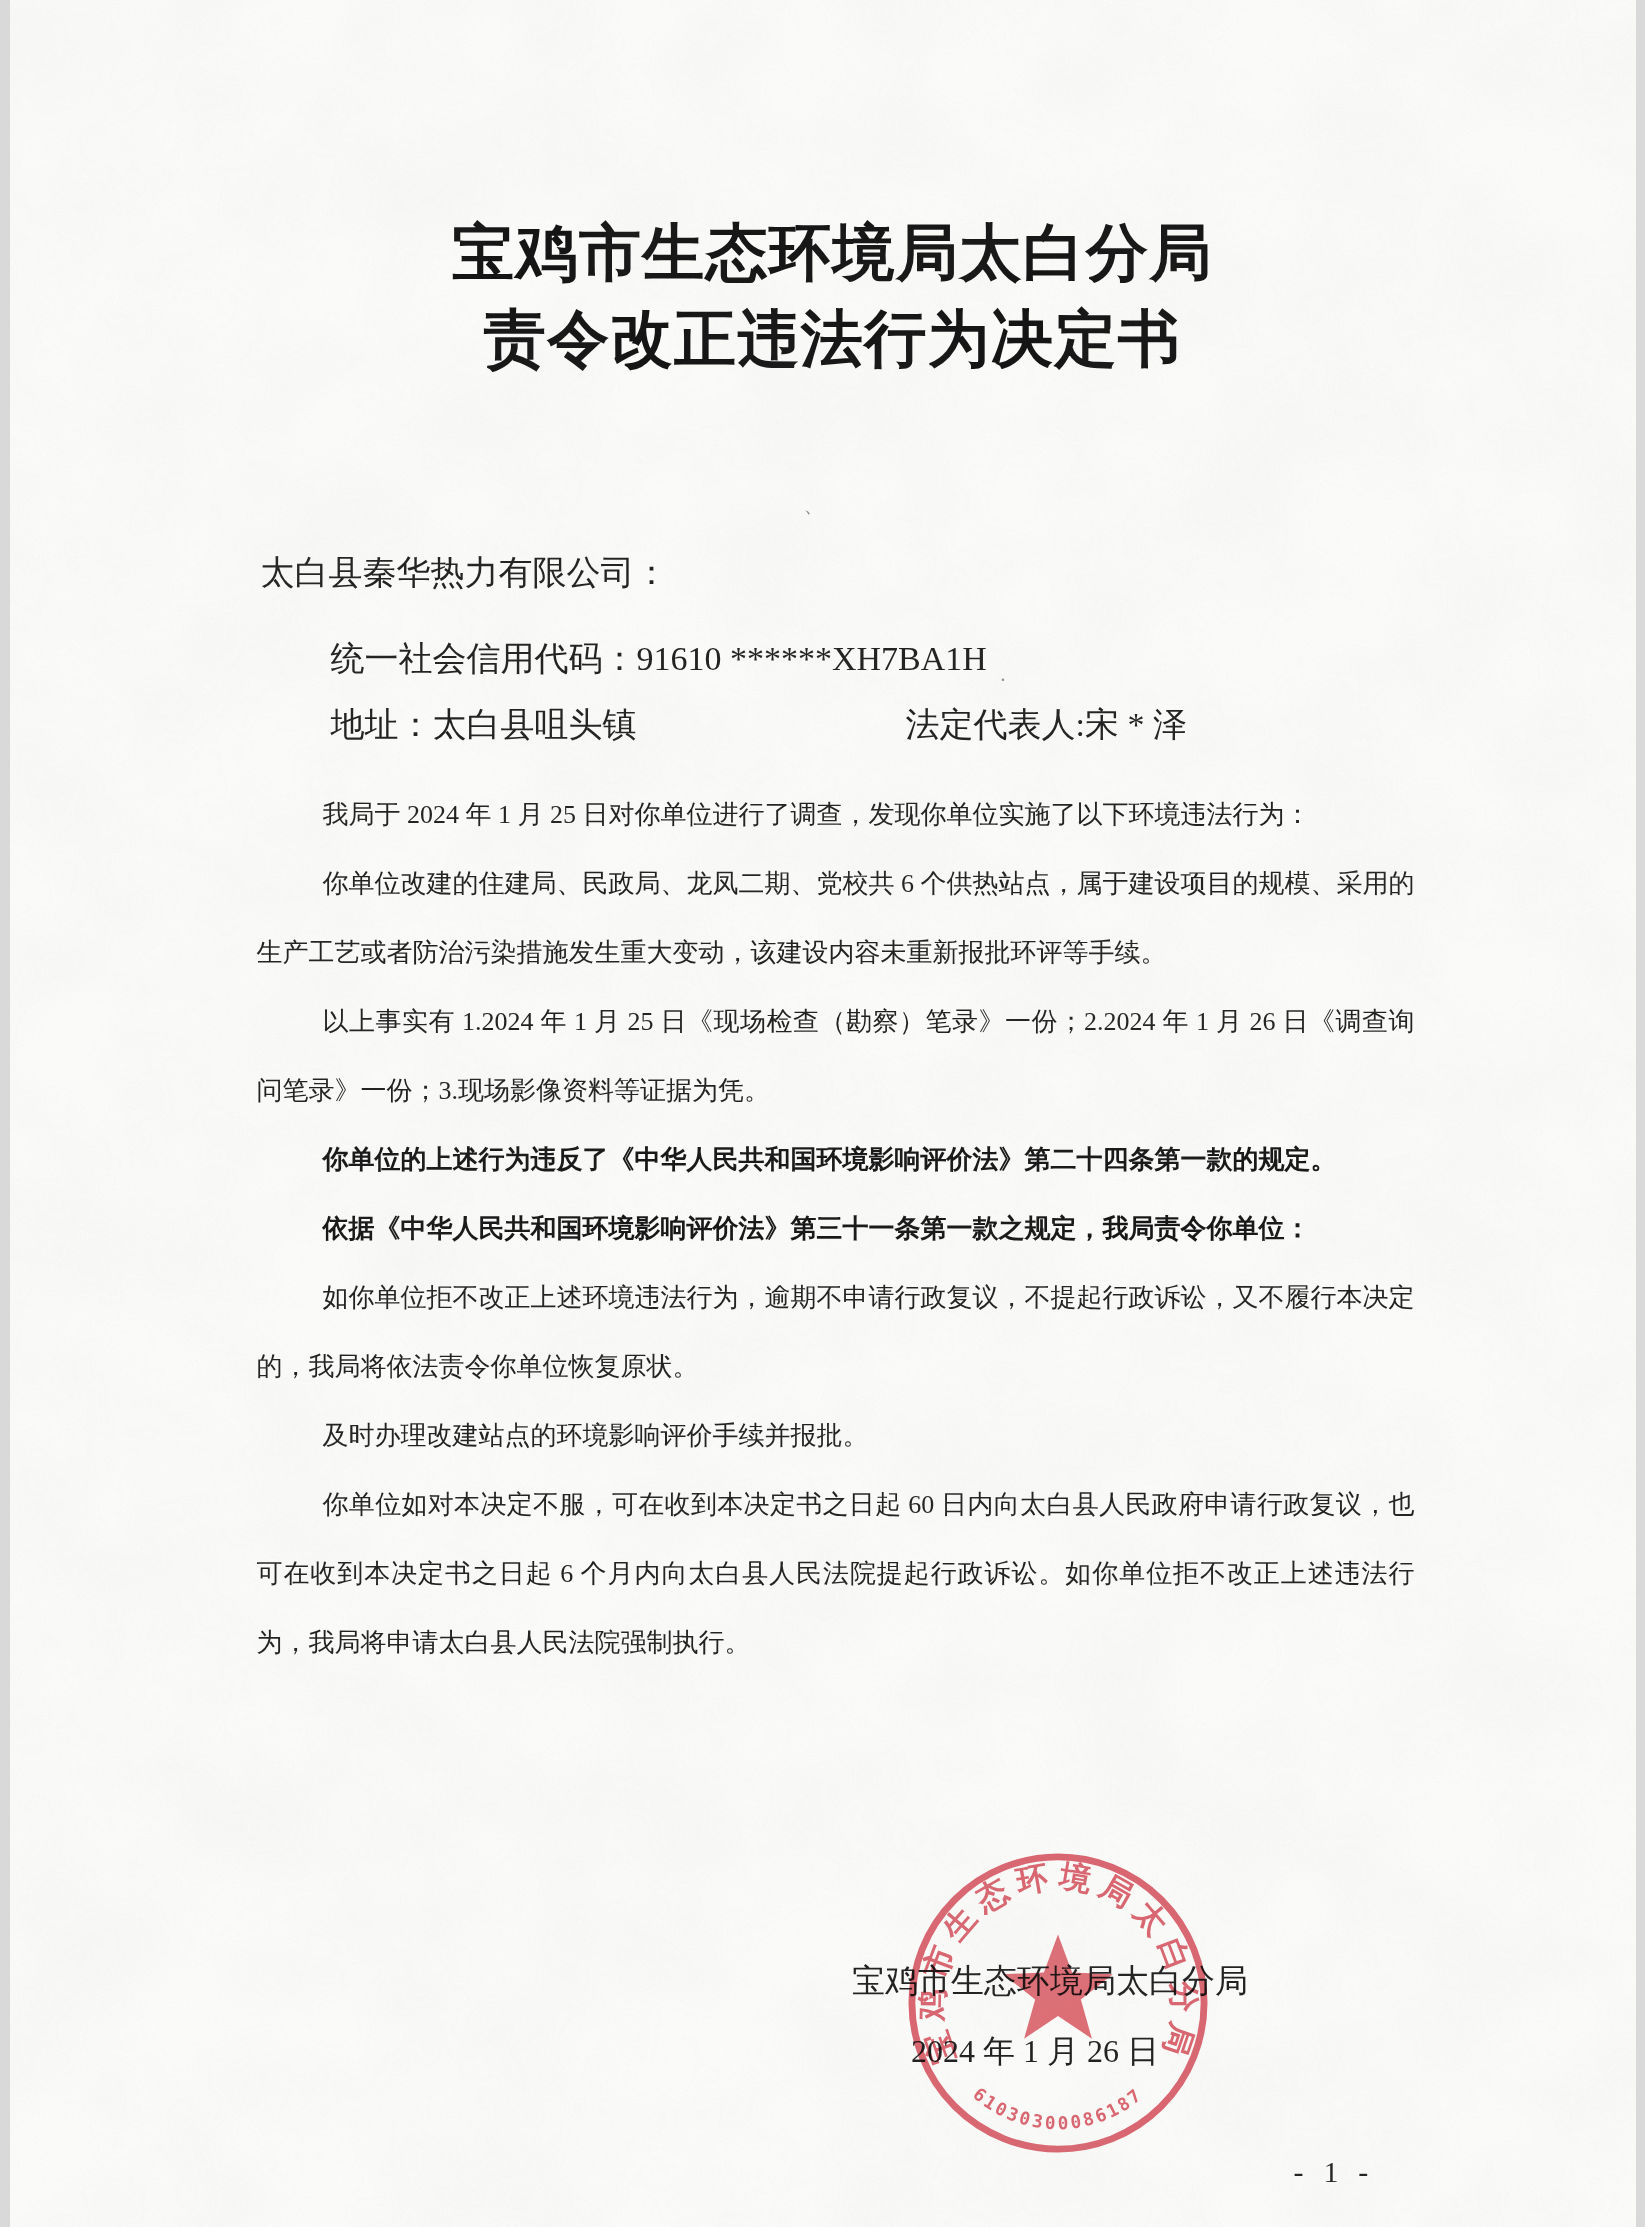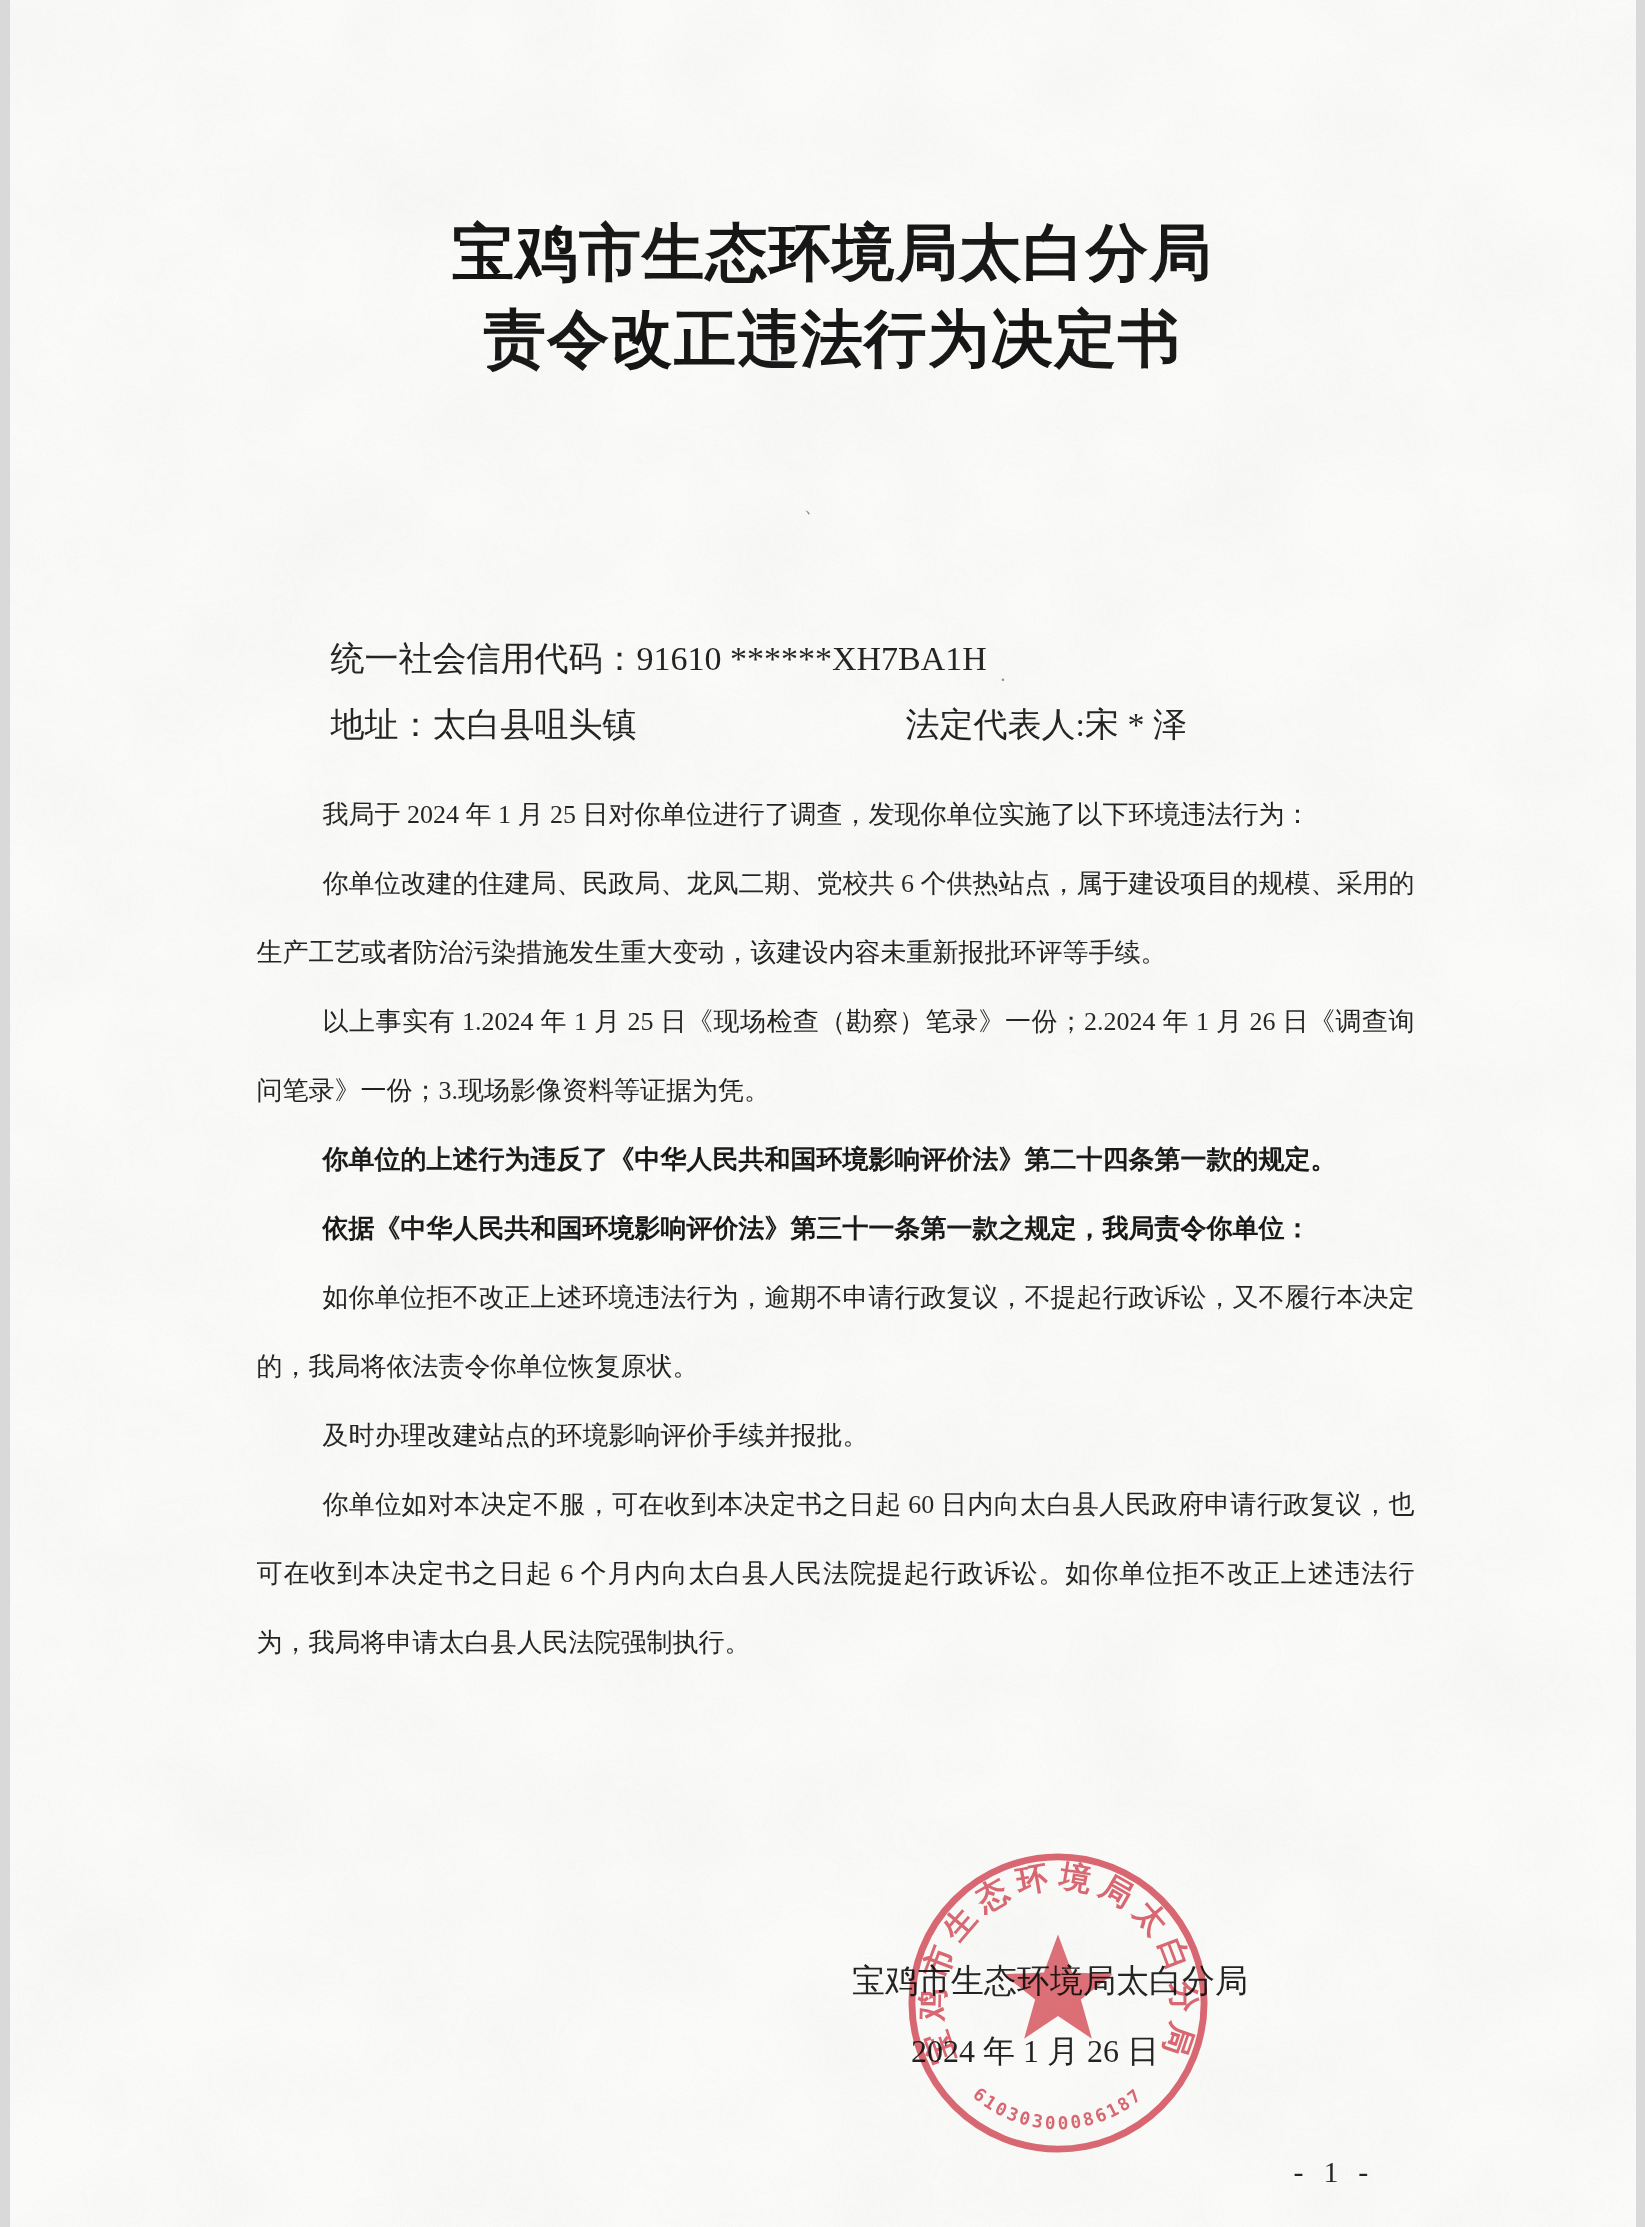--- a/index.html
+++ b/index.html
@@ -104,20 +104,21 @@
 </style>
 </head>
 <body>
 
 <div class="page">
 
   <h1 class="abs title-line t1">宝鸡市生态环境局太白分局</h1>
   <h1 class="abs title-line t2">责令改正违法行为决定书</h1>
 
 
+  <div class="abs recipient">太白县秦华热力有限公司：</div>
 
   <div class="abs info-line credit-line">
     <span>统一社会信用代码：</span><span>91610 ******XH7BA1H</span>
   </div>
 
   <div class="abs info-line address-group">
     <span>地址：</span><span>太白县咀头镇</span>
   </div>
   <div class="abs info-line legalrep-group">
     <span>法定代表人:</span><span>宋 * 泽</span>

